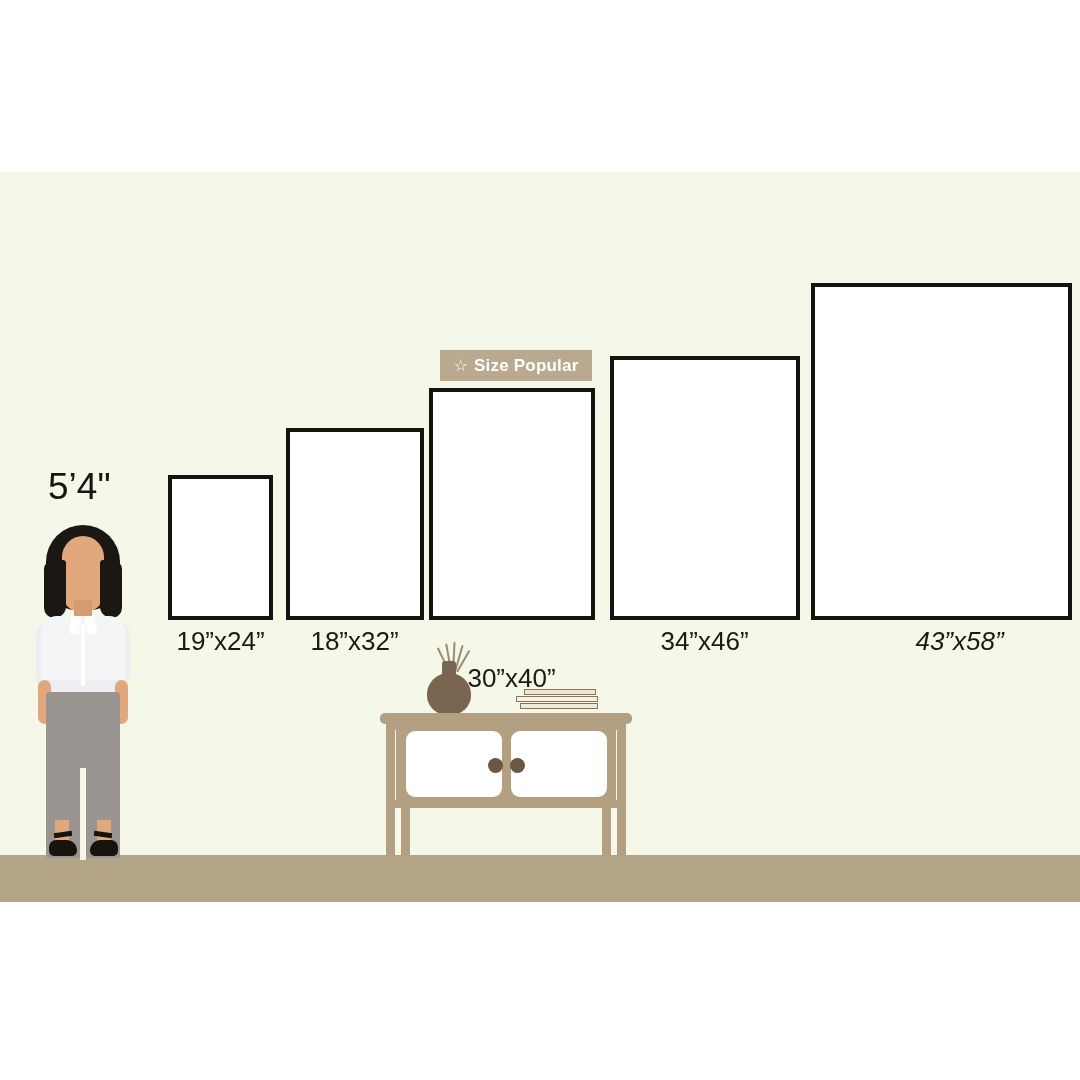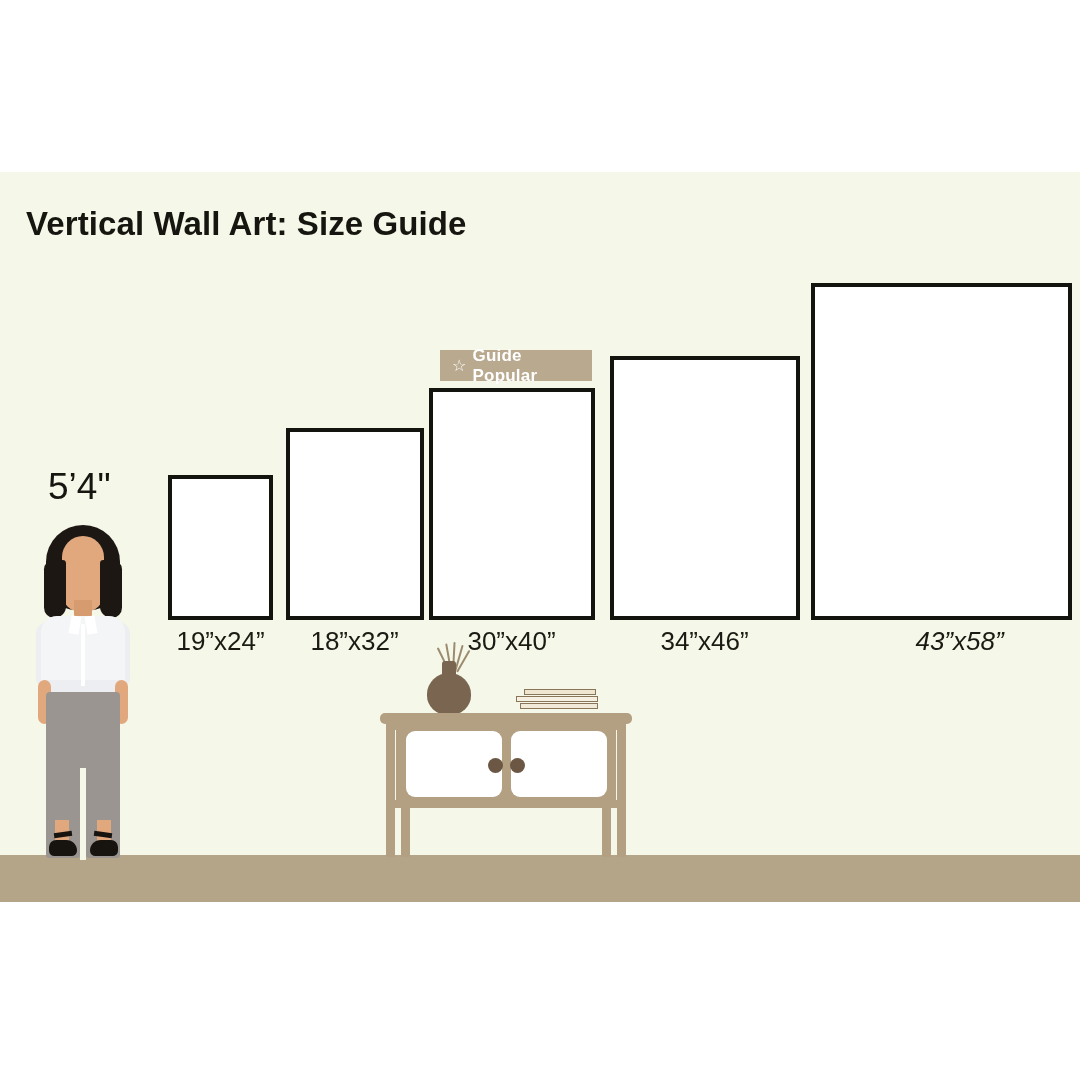--- a/index.html
+++ b/index.html
@@ -293,21 +293,20 @@
   .b3 { left: 144px; top: 44px; width: 72px; height: 6px; background: #efe6d2; border: 1px solid #8a7559; box-sizing: border-box; }
 </style>
 </head>
 <body>
 
 <div id="stage">
 
   <div class="wall"></div>
   <div class="floor"></div>
 
-  <div class="title">Vertical Wall Art: Size Guide</div>
 
   <div class="height-label">5’4"</div>
 
   <div id="person">
     <div class="p-hair-back"></div>
     <div class="p-face"></div>
     <div class="p-hair-l"></div>
     <div class="p-hair-r"></div>
     <div class="p-neck"></div>
 
@@ -363,24 +362,24 @@
   </div>
 
   <div class="frame" style="left:168px; top:475px; width:105px; height:145px;"></div>
   <div class="frame-label" style="left:160px; top:626px; width:121px;">19”x24”</div>
 
   <div class="frame" style="left:286px; top:428px; width:138px; height:192px;"></div>
   <div class="frame-label" style="left:294px; top:626px; width:121px;">18”x32”</div>
 
   <div class="badge" style="left:440px; top:350px; width:152px; height:31px;">
     <span class="star">☆</span>
-    <span>Guide Popular</span>
+    <span>Size Popular</span>
   </div>
   <div class="frame" style="left:429px; top:388px; width:166px; height:232px;"></div>
-  <div class="frame-label" style="left:451px; top:626px; width:121px;">30”x40”</div>
+  <div class="frame-label" style="left:451px; top:663px; width:121px;">30”x40”</div>
 
   <div class="frame" style="left:610px; top:356px; width:190px; height:264px;"></div>
   <div class="frame-label" style="left:644px; top:626px; width:121px;text-align:center;">34”x46”</div>
 
   <div class="frame" style="left:811px; top:283px; width:261px; height:337px;"></div>
   <div class="frame-label" style="left:899px; top:626px; width:121px;font-style:italic;">43”x58”</div>
 
 </div>
 
 </body></html>

